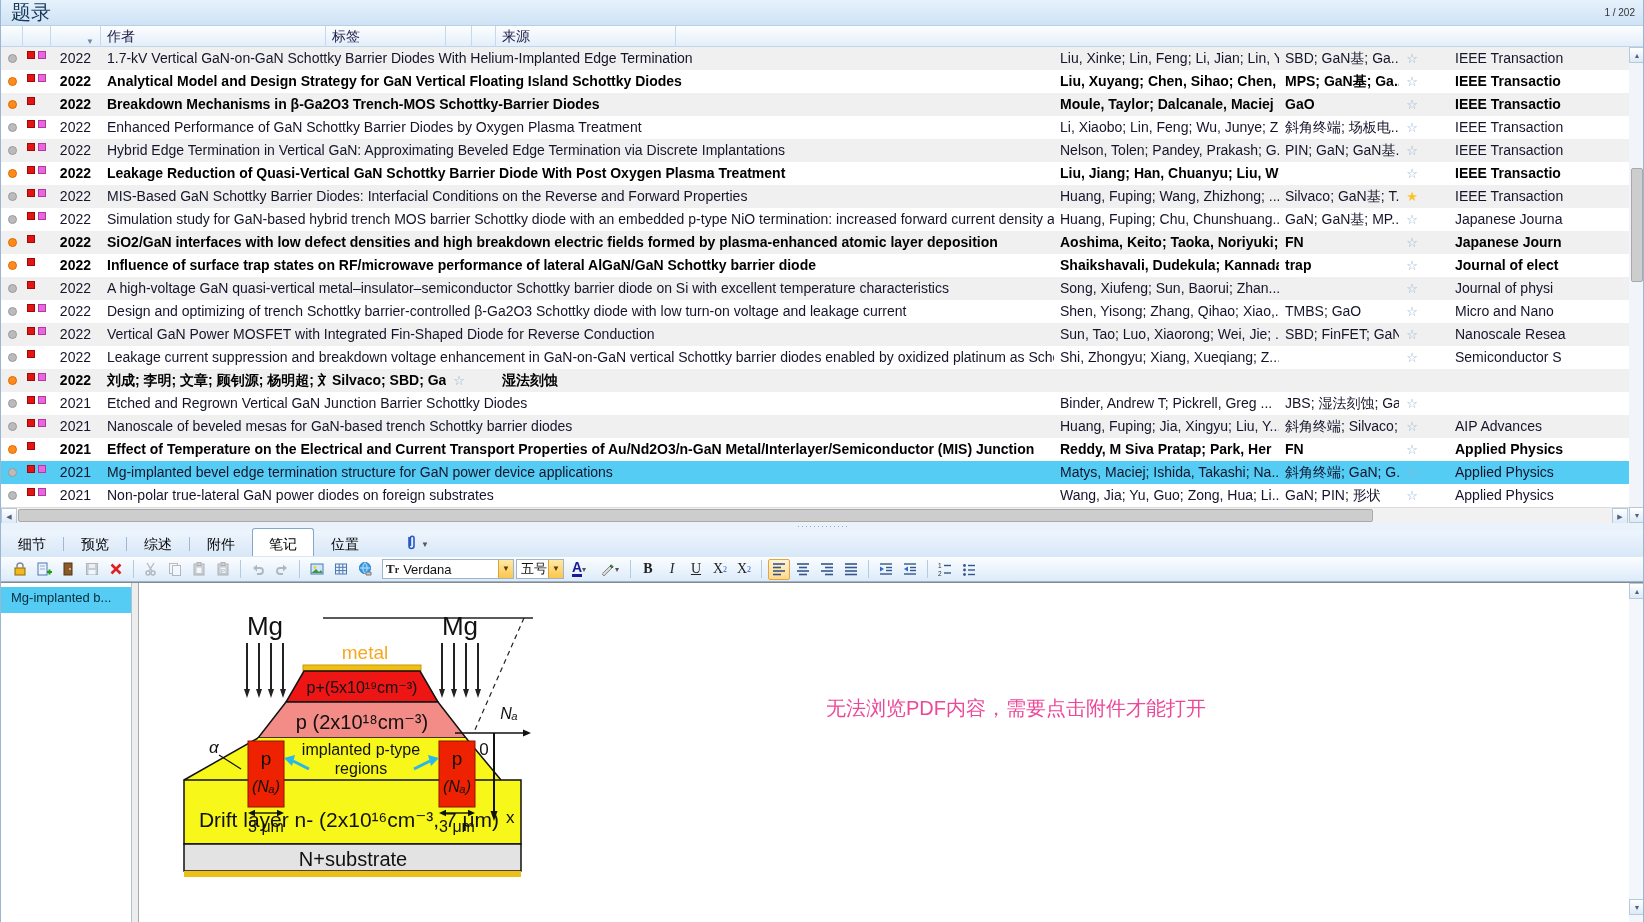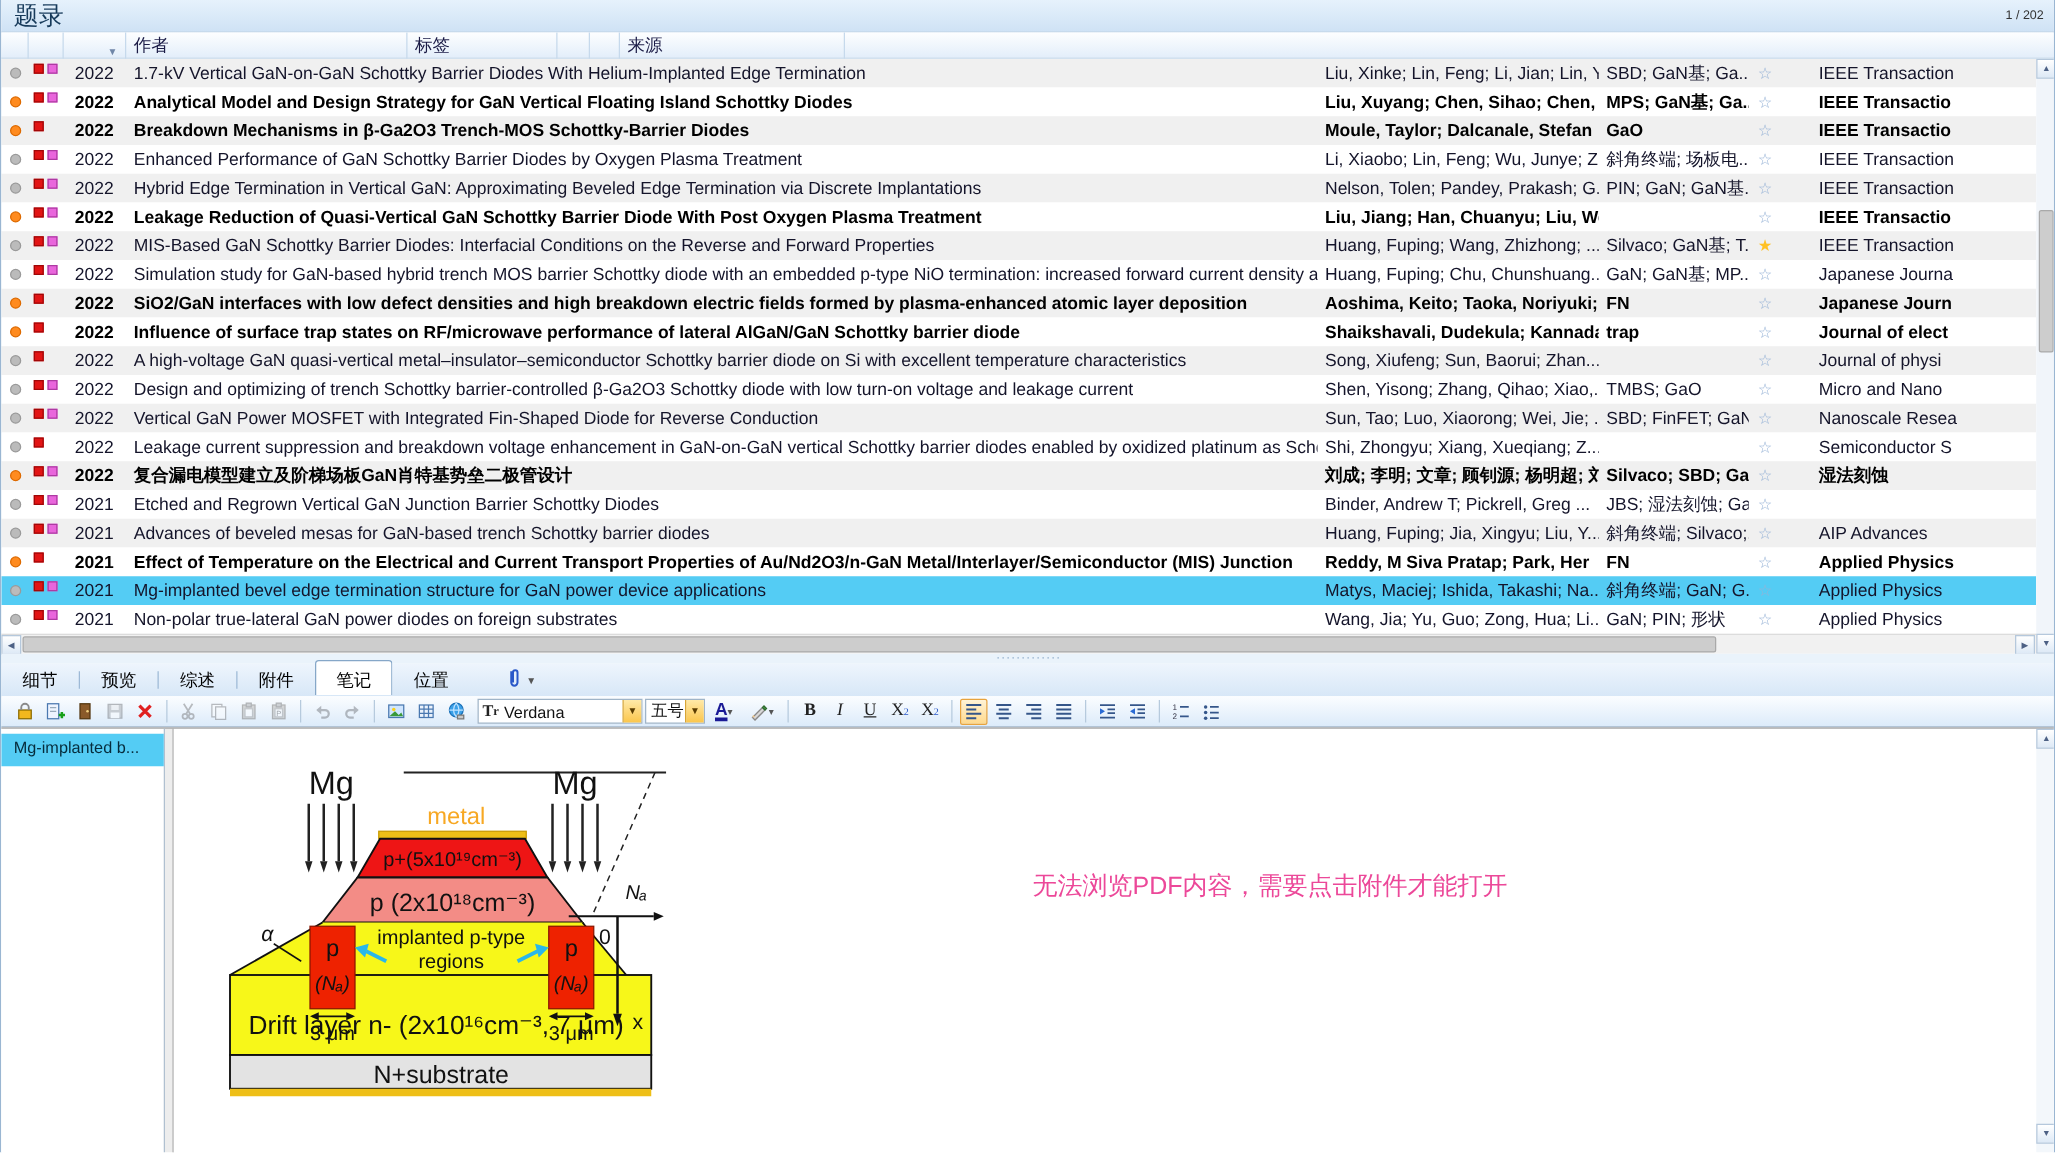--- a/index.html
+++ b/index.html
@@ -135,21 +135,21 @@
       <div class="cell c-tags">MPS; GaN基; Ga...</div>
       <div class="cell c-star"><span class="star">☆</span></div>
       <div class="cell c-gap"></div>
       <div class="cell c-src">IEEE Transactio</div>
     </div>
       <div class="row bold">
       <div class="cell c-dot"><span class="dot orange"></span></div>
       <div class="cell c-flag"><span class="sq red"></span></div>
       <div class="cell c-year">2022</div>
       <div class="cell c-title">Breakdown Mechanisms in β-Ga2O3 Trench-MOS Schottky-Barrier Diodes</div>
-      <div class="cell c-auth">Moule, Taylor; Dalcanale, Stefan</div>
+      <div class="cell c-auth">Moule, Taylor; Dalcanale, Maciej</div>
       <div class="cell c-tags">GaO</div>
       <div class="cell c-star"><span class="star">☆</span></div>
       <div class="cell c-gap"></div>
       <div class="cell c-src">IEEE Transactio</div>
     </div>
       <div class="row">
       <div class="cell c-dot"><span class="dot gray"></span></div>
       <div class="cell c-flag"><span class="sq red"></span><span class="sq pink"></span></div>
       <div class="cell c-year">2022</div>
       <div class="cell c-title">Enhanced Performance of GaN Schottky Barrier Diodes by Oxygen Plasma Treatment</div>
@@ -266,21 +266,20 @@
       <div class="cell c-auth">Shi, Zhongyu; Xiang, Xueqiang; Z...</div>
       <div class="cell c-tags"></div>
       <div class="cell c-star"><span class="star">☆</span></div>
       <div class="cell c-gap"></div>
       <div class="cell c-src">Semiconductor S</div>
     </div>
       <div class="row bold">
       <div class="cell c-dot"><span class="dot orange"></span></div>
       <div class="cell c-flag"><span class="sq red"></span><span class="sq pink"></span></div>
       <div class="cell c-year">2022</div>
-      <div class="cell c-title">复合漏电模型建立及阶梯场板GaN肖特基势垒二极管设计</div>
       <div class="cell c-auth">刘成; 李明; 文章; 顾钊源; 杨明超; 刘..</div>
       <div class="cell c-tags">Silvaco; SBD; Ga..</div>
       <div class="cell c-star"><span class="star">☆</span></div>
       <div class="cell c-gap"></div>
       <div class="cell c-src">湿法刻蚀</div>
     </div>
       <div class="row">
       <div class="cell c-dot"><span class="dot gray"></span></div>
       <div class="cell c-flag"><span class="sq red"></span><span class="sq pink"></span></div>
       <div class="cell c-year">2021</div>
@@ -288,21 +287,21 @@
       <div class="cell c-auth">Binder, Andrew T; Pickrell, Greg ...</div>
       <div class="cell c-tags">JBS; 湿法刻蚀; Ga...</div>
       <div class="cell c-star"><span class="star">☆</span></div>
       <div class="cell c-gap"></div>
       <div class="cell c-src"></div>
     </div>
       <div class="row">
       <div class="cell c-dot"><span class="dot gray"></span></div>
       <div class="cell c-flag"><span class="sq red"></span><span class="sq pink"></span></div>
       <div class="cell c-year">2021</div>
-      <div class="cell c-title">Advances of beveled mesas for GaN-based trench Schottky barrier diodes</div>
+      <div class="cell c-title">Nanoscale of beveled mesas for GaN-based trench Schottky barrier diodes</div>
       <div class="cell c-auth">Huang, Fuping; Jia, Xingyu; Liu, Y...</div>
       <div class="cell c-tags">斜角终端; Silvaco;...</div>
       <div class="cell c-star"><span class="star">☆</span></div>
       <div class="cell c-gap"></div>
       <div class="cell c-src">AIP Advances</div>
     </div>
       <div class="row bold">
       <div class="cell c-dot"><span class="dot orange"></span></div>
       <div class="cell c-flag"><span class="sq red"></span></div>
       <div class="cell c-year">2021</div>

